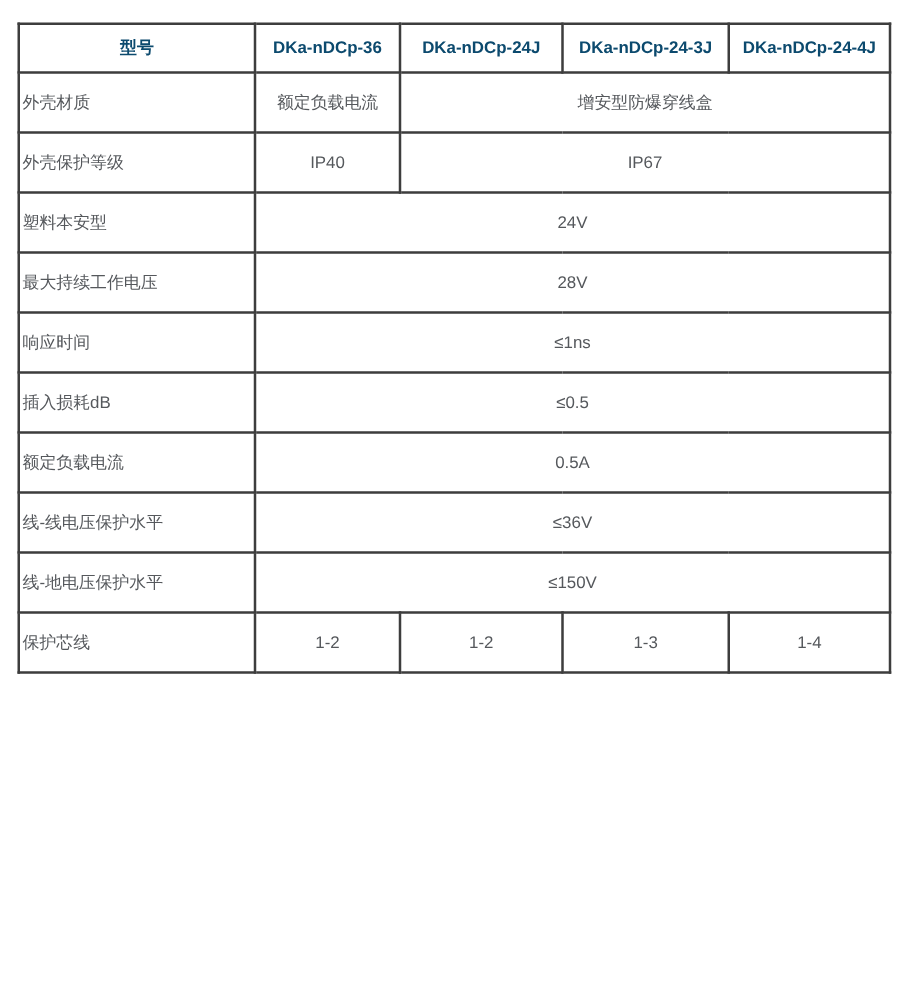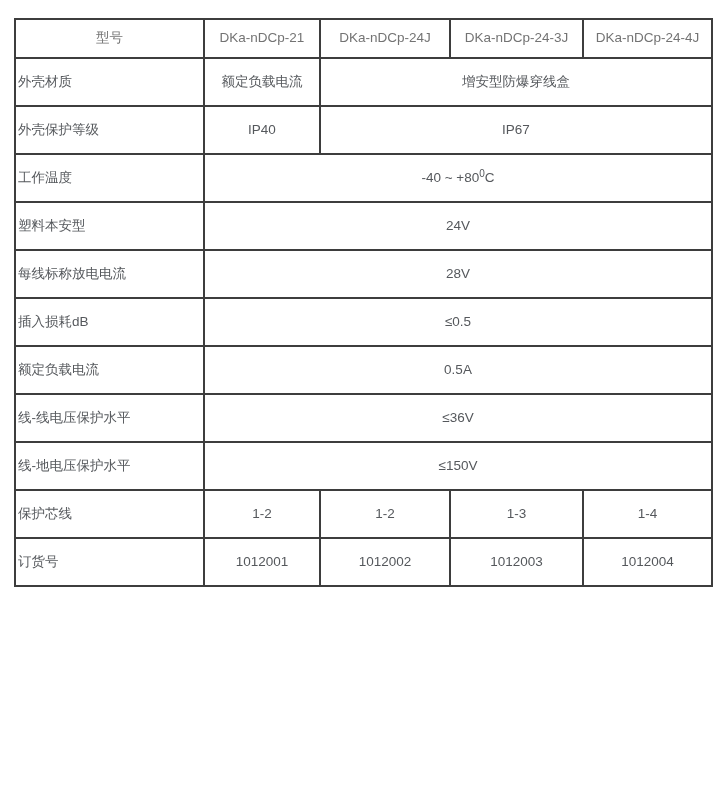--- a/index.html
+++ b/index.html
@@ -33,22 +33,22 @@
     line-height: 1.2;
     color: #55585c;
     text-align: center;
     vertical-align: middle;
     background: #ffffff;
     overflow: hidden;
     white-space: nowrap;
   }
   table.spec thead th {
     height: 35px;
-    font-weight: 400;
-    color: #737373;
+    font-weight: 700;
+    color: #0c4a6e;
   }
   table.spec tbody td {
     height: 44px;
     font-weight: 400;
   }
   table.spec td.label-cell {
     text-align: left;
     padding: 0 2px 0 2px;
   }
   table.spec sup {
@@ -65,49 +65,49 @@
     <col class="c-label">
     <col class="c-m1">
     <col class="c-m2">
     <col class="c-m3">
     <col class="c-m4">
   </colgroup>
   <thead>
     <tr>
       <th>型号</th>
 
-    <th>DKa-nDCp-21</th>
+    <th>DKa-nDCp-36</th>
         <th>DKa-nDCp-24J</th>
         <th>DKa-nDCp-24-3J</th>
         <th>DKa-nDCp-24-4J</th>
       </tr>
   </thead>
   <tbody>
 
   <tr>
         <td class="label-cell">外壳材质</td>
         <td>额定负载电流</td>
         <td colspan="3">增安型防爆穿线盒</td>
       </tr>
       <tr>
         <td class="label-cell">外壳保护等级</td>
         <td>IP40</td>
         <td colspan="3">IP67</td>
       </tr>
       <tr>
-        <td class="label-cell">工作温度</td>
-        <td colspan="4">-40 ~ +80<sup>0</sup>C</td>
-      </tr>
-      <tr>
         <td class="label-cell">塑料本安型</td>
         <td colspan="4">24V</td>
       </tr>
       <tr>
-        <td class="label-cell">每线标称放电电流</td>
+        <td class="label-cell">最大持续工作电压</td>
         <td colspan="4">28V</td>
+      </tr>
+      <tr>
+        <td class="label-cell">响应时间</td>
+        <td colspan="4">≤1ns</td>
       </tr>
       <tr>
         <td class="label-cell">插入损耗dB</td>
         <td colspan="4">≤0.5</td>
       </tr>
       <tr>
         <td class="label-cell">额定负载电流</td>
         <td colspan="4">0.5A</td>
       </tr>
       <tr>
@@ -118,21 +118,14 @@
         <td class="label-cell">线-地电压保护水平</td>
         <td colspan="4">≤150V</td>
       </tr>
       <tr>
         <td class="label-cell">保护芯线</td>
         <td>1-2</td>
         <td>1-2</td>
         <td>1-3</td>
         <td>1-4</td>
       </tr>
-      <tr>
-        <td class="label-cell">订货号</td>
-        <td>1012001</td>
-        <td>1012002</td>
-        <td>1012003</td>
-        <td>1012004</td>
-      </tr>
     </tbody>
 </table>
 
 </body></html>

